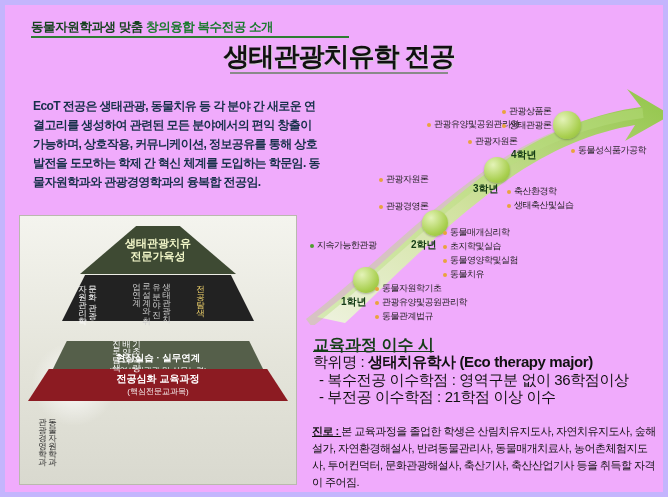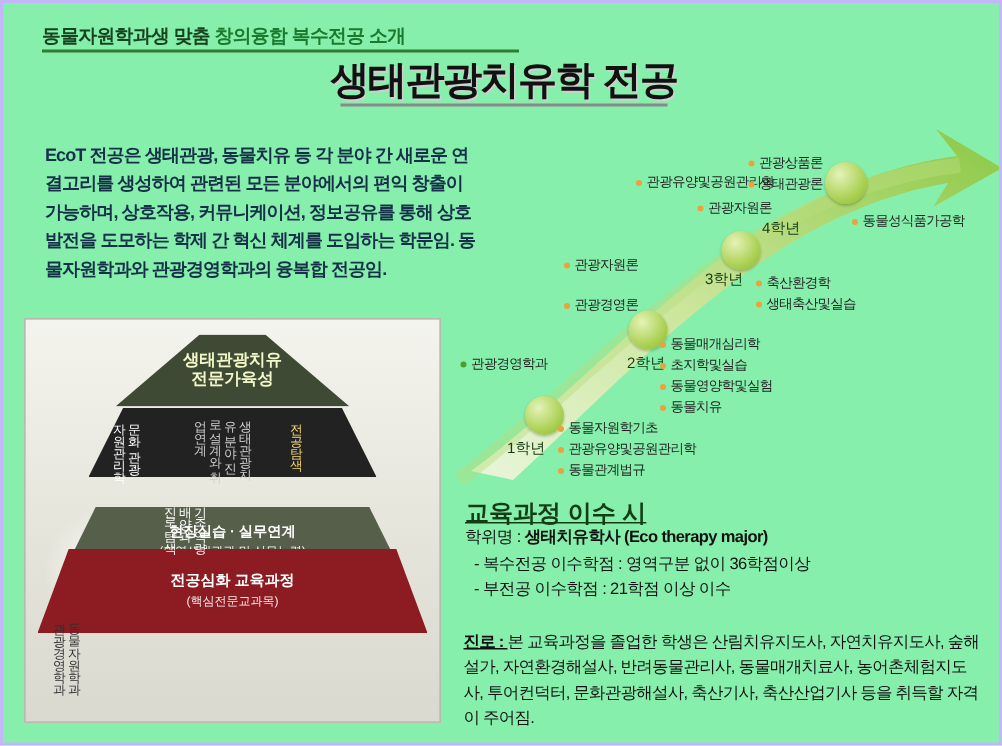--- a/index.html
+++ b/index.html
@@ -9,22 +9,22 @@
   body {
     width: 668px;
     height: 497px;
     font-family: "Liberation Sans", sans-serif;
     background: #ffffff;
   }
   #slide {
     position: relative;
     width: 668px;
     height: 497px;
-    background: #86efac;
-    border: 2px solid #c4b5fd;
+    background: #f0abfc;
+    border: 5px solid #c4b5fd;
     box-sizing: border-box;
     overflow: hidden;
   }
 
   
   .hdr-sub {
     position: absolute;
     left: 26px;
     top: 14px;
     font-size: 12.5px;
@@ -91,21 +91,21 @@
   
   .ball {
     position: absolute;
     border-radius: 50%;
     background: radial-gradient(circle at 35% 30%, #e4f3b8, #a8cf4e 65%, #8cb63c);
     box-shadow: 0 1px 2px rgba(0,0,0,0.25);
   }
   .ball-label {
     position: absolute;
     font-size: 10px;
-    font-weight: normal;
+    font-weight: bold;
     color: #123a14;
     white-space: nowrap;
   }
   .course {
     position: absolute;
     font-size: 9px;
     color: #1e1e1e;
     background: rgba(255,255,255,0.0);
     white-space: nowrap;
     letter-spacing: -0.5px;
@@ -160,21 +160,21 @@
   }
   .pyr-3 {
     left: 24px; top: 106px; width: 228px; height: 46px;
     background: #555f4a;
     clip-path: polygon(10% 0%, 90% 0%, 100% 100%, 0% 100%);
     font-size: 9.5px;
     color: #ffffff;
     margin-top: 19px;
   }
   .pyr-4 {
-    left: 8px; top: 153px; width: 260px; height: 56px;
+    left: 8px; top: 153px; width: 260px; height: 32px;
     background: #8c1b22;
     clip-path: polygon(8% 0%, 92% 0%, 100% 100%, 0% 100%);
     font-size: 10px;
   }
   .pyr-5 {
     left: -2px; top: 198px; width: 280px; height: 48px;
     background: #5f7a28;
     clip-path: polygon(6% 0%, 94% 0%, 100% 100%, 0% 100%);
     font-size: 10.5px;
   }
@@ -200,21 +200,21 @@
   
   .block-title {
     position: absolute;
     font-size: 16px;
     font-weight: bold;
     color: #143d16;
     text-decoration: underline;
   }
   .txt {
     position: absolute;
-    font-size: 11px;
+    font-size: 15px;
     color: #111111;
     line-height: 17px;
     letter-spacing: -0.4px;
   }
   .txt b { font-weight: bold; }
   .ul-wavy { text-decoration: underline; }
 
   .career {
     position: absolute;
     left: 307px;
@@ -252,29 +252,29 @@
       </linearGradient>
     </defs>
     <path d="M12,232 C70,190 120,132 190,82 C238,48 290,28 336,22 L322,4 L366,30 L320,56 L330,40 C288,47 242,66 198,98 C132,146 84,198 40,238 Z" fill="url(#gswoosh)" opacity="0.95"></path>
     <path d="M4,238 C60,196 112,140 182,90 C232,54 288,34 338,28" fill="none" stroke="#b9dd7f" stroke-width="10" opacity="0.45"></path>
   </svg>
 
   <div class="ball" style="left:348px; top:262px; width:26px; height:26px;"></div>
   <div class="ball-label" style="left:336px; top:290px;">1학년</div>
 
   <div class="ball" style="left:417px; top:205px; width:26px; height:26px;"></div>
-  <div class="ball-label" style="left:416px; top:233px;">2학년</div>
+  <div class="ball-label" style="left:406px; top:233px;">2학년</div>
 
   <div class="ball" style="left:479px; top:152px; width:26px; height:26px;"></div>
   <div class="ball-label" style="left:468px; top:177px;">3학년</div>
 
   <div class="ball" style="left:548px; top:106px; width:28px; height:28px;"></div>
   <div class="ball-label" style="left:506px; top:143px;">4학년</div>
 
-  <div class="course g" style="left:305px; top:234px;">관광경영학과</div>
+  <div class="course g" style="left:305px; top:234px;">지속가능한관광</div>
   <div class="course" style="left:370px; top:277px;">동물자원학기초</div>
   <div class="course" style="left:370px; top:291px;">관광유양및공원관리학</div>
   <div class="course" style="left:370px; top:305px;">동물관계법규</div>
 
   <div class="course" style="left:374px; top:195px;">관광경영론</div>
   <div class="course" style="left:438px; top:221px;">동물매개심리학</div>
   <div class="course" style="left:438px; top:235px;">초지학및실습</div>
   <div class="course" style="left:438px; top:249px;">동물영양학및실험</div>
   <div class="course" style="left:438px; top:263px;">동물치유</div>
 

